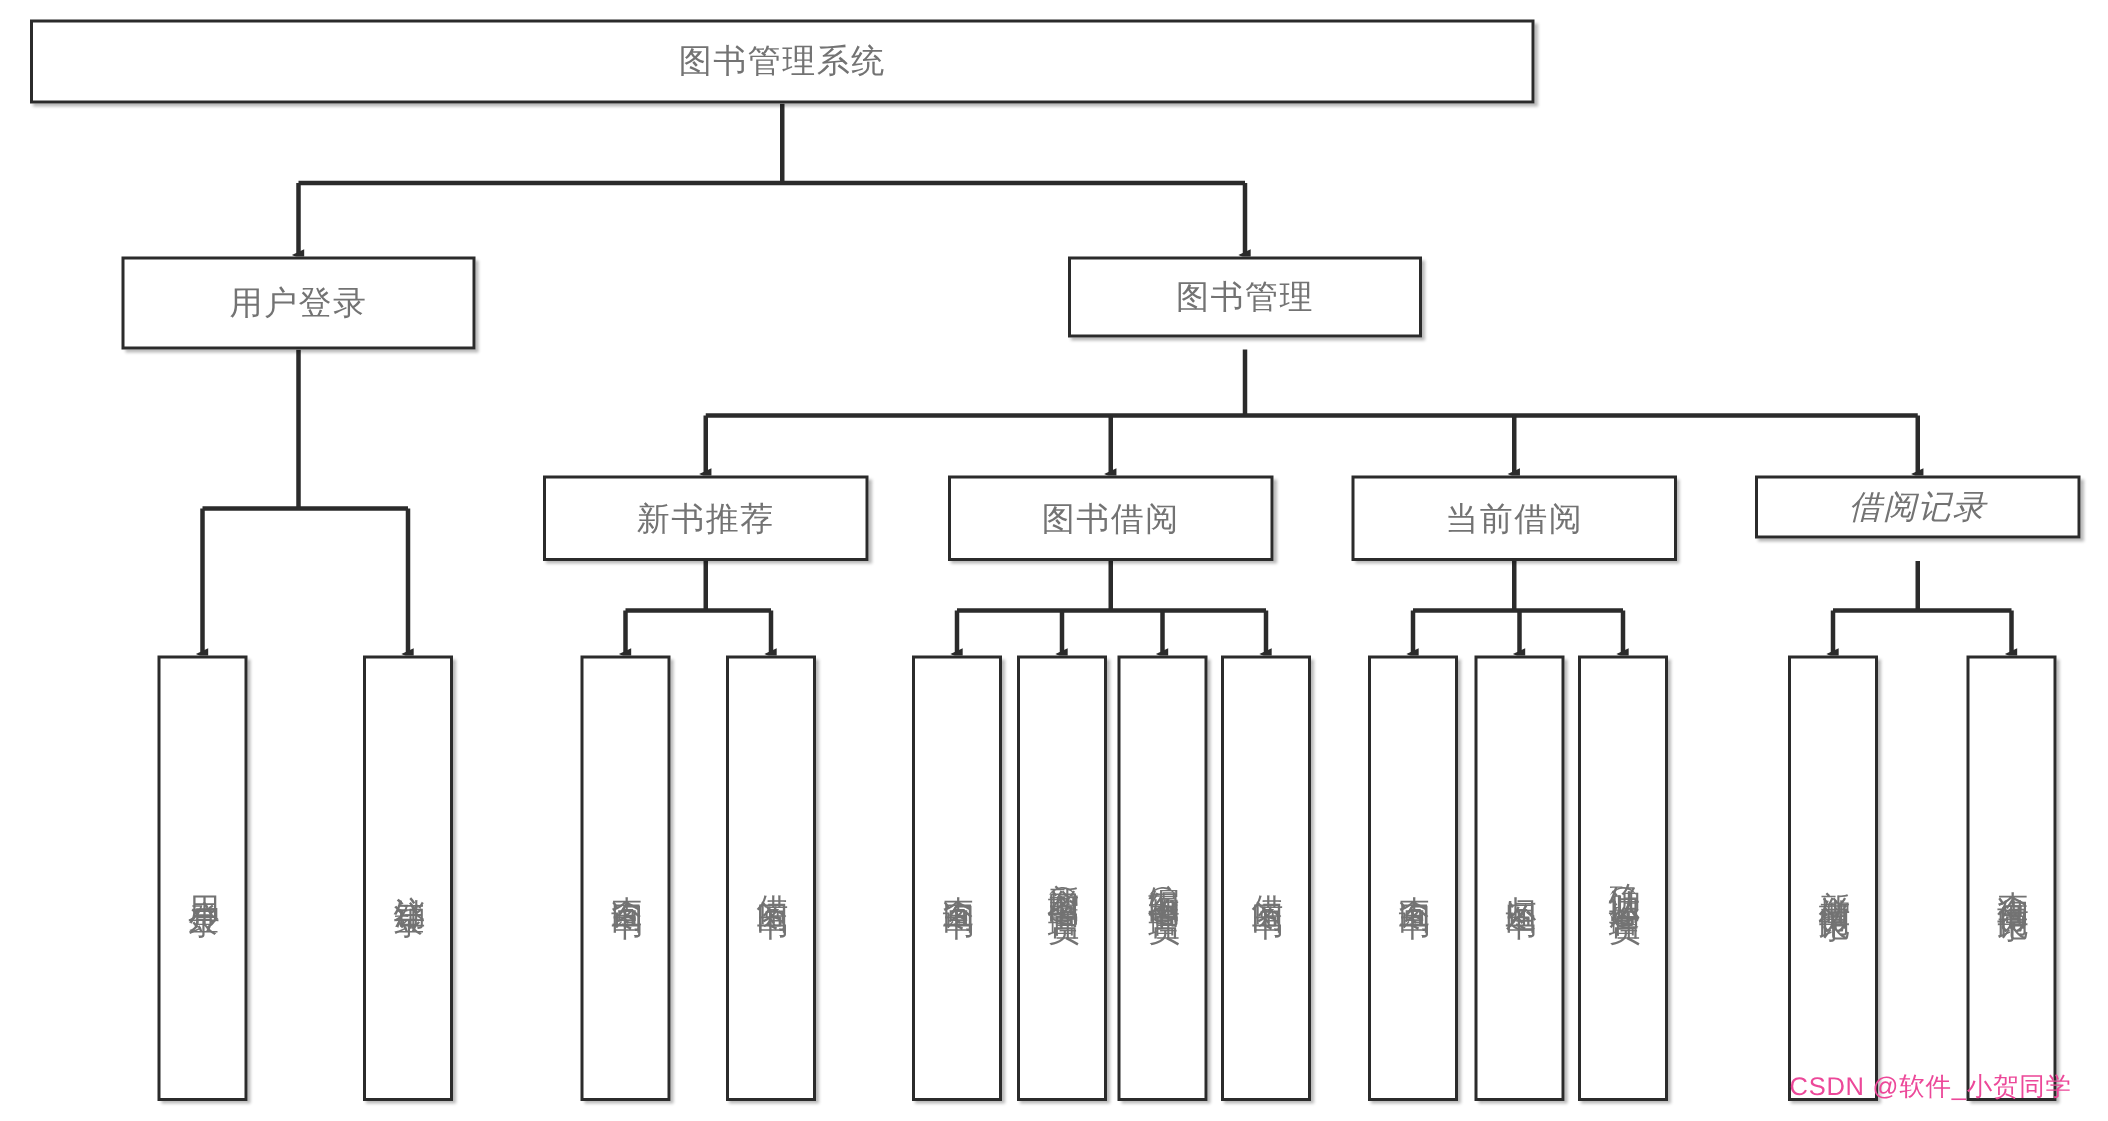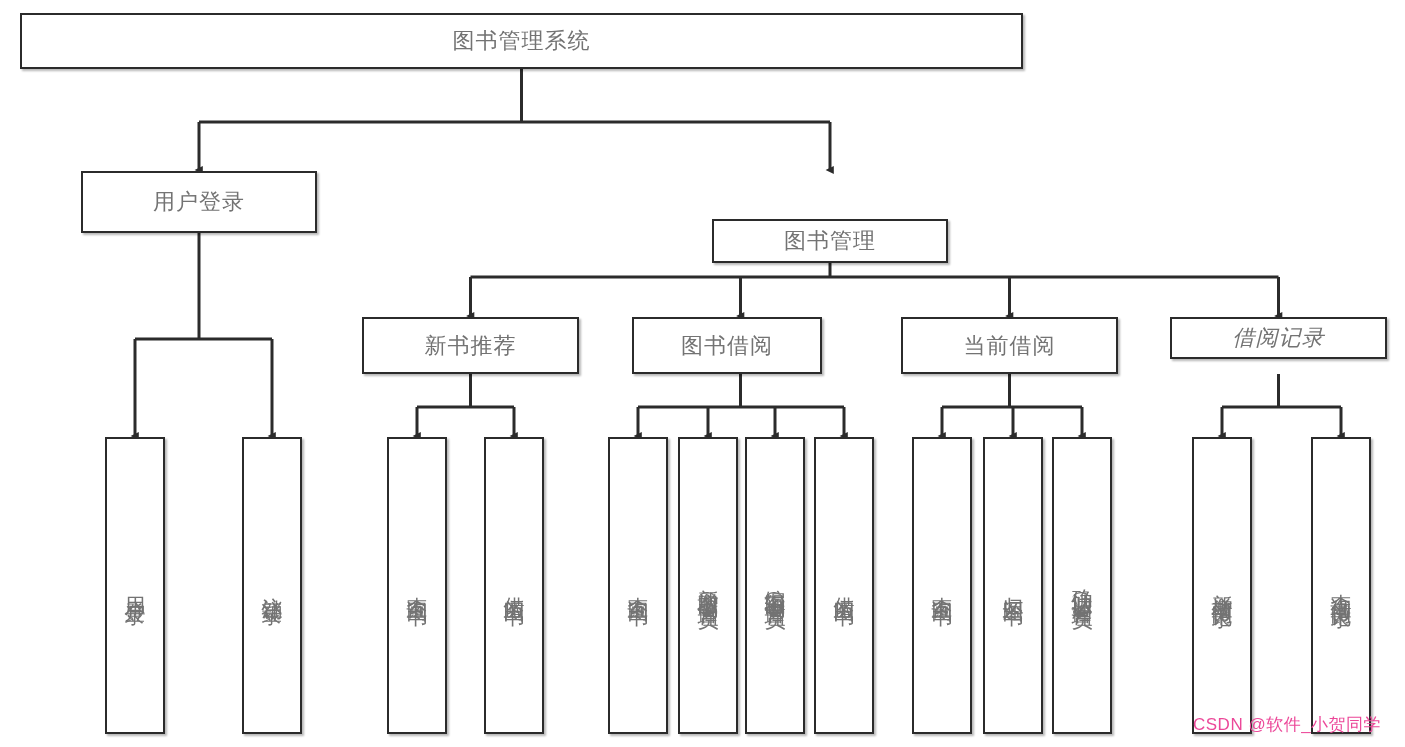--- a/index.html
+++ b/index.html
@@ -94,27 +94,27 @@
         <line x1="1341" y1="407" x2="1341" y2="436" stroke="#2b2b2b" stroke-width="3" marker-end="url(#arrowhead)"></line>
       </g>
   </svg>
   <div id="node-layer">
       <div class="node-box" style="left: 20px; top: 13px; width: 1003px; height: 56px;">
         <span class="node-label">图书管理系统</span>
       </div>
       <div class="node-box" style="left: 81px; top: 171px; width: 236px; height: 62px;">
         <span class="node-label">用户登录</span>
       </div>
-      <div class="node-box" style="left: 712px; top: 171px; width: 236px; height: 44px; margin-top: 48px;">
+      <div class="node-box" style="left: 712px; top: 171px; width: 236px; height: 54px;">
         <span class="node-label">图书管理</span>
       </div>
       <div class="node-box" style="left: 362px; top: 317px; width: 217px; height: 57px; padding-left: 28px;">
         <span class="node-label">新书推荐</span>
       </div>
-      <div class="node-box" style="left: 632px; top: 317px; width: 190px; height: 57px;">
+      <div class="node-box" style="left: 632px; top: 317px; width: 217px; height: 57px;">
         <span class="node-label">图书借阅</span>
       </div>
       <div class="node-box" style="left: 901px; top: 317px; width: 217px; height: 57px;">
         <span class="node-label">当前借阅</span>
       </div>
       <div class="node-box" style="left: 1170px; top: 317px; width: 217px; height: 42px; font-style: italic;">
         <span class="node-label">借阅记录</span>
       </div>
       <div class="node-box vertical" style="left: 105px; top: 437px; width: 60px; height: 297px;">
         <span class="node-label overflow">用户登录</span>

